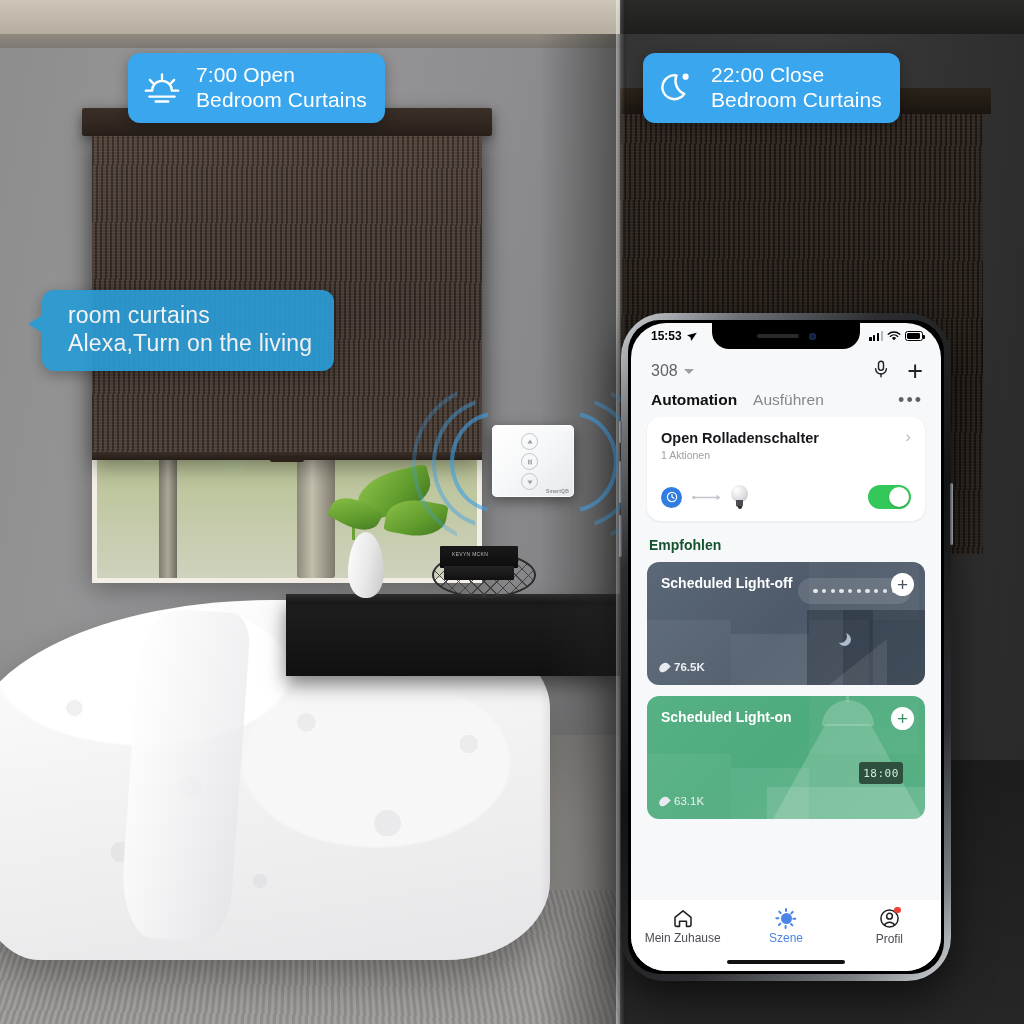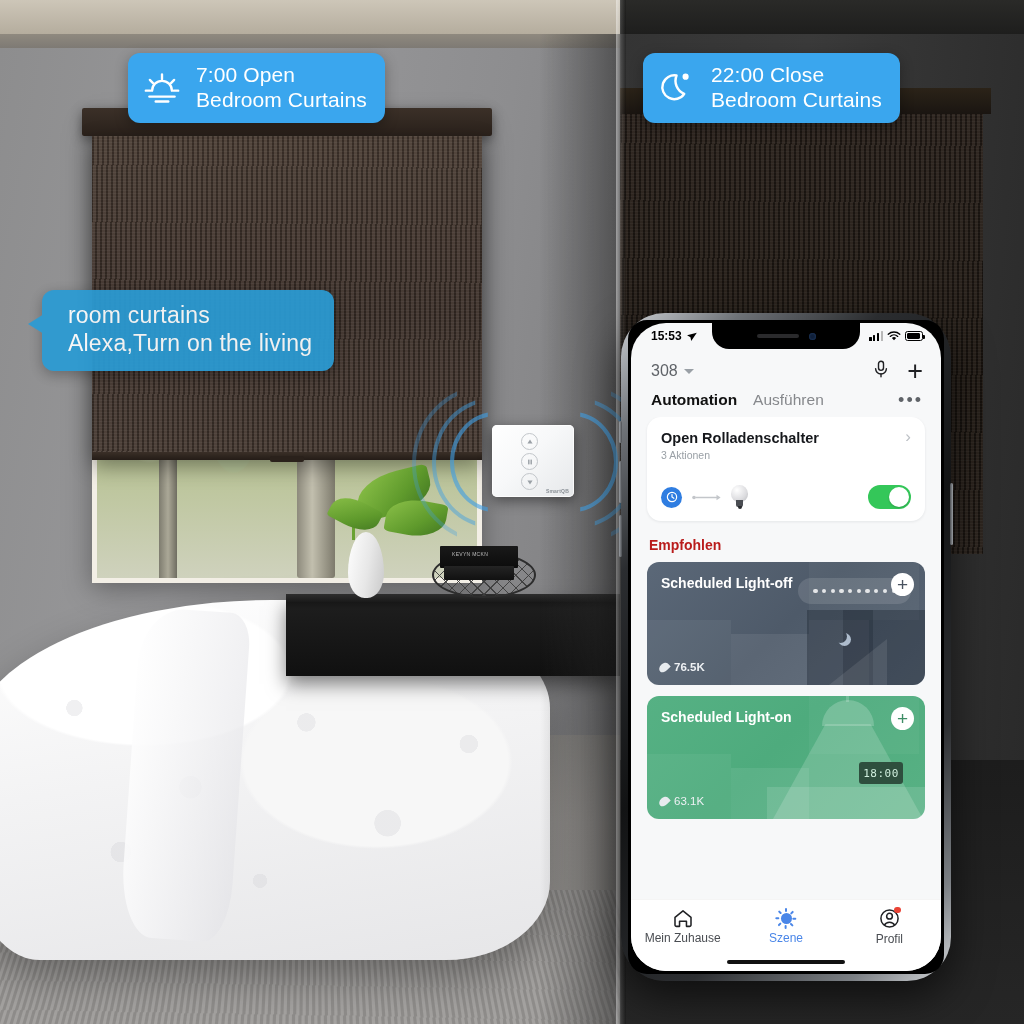--- a/index.html
+++ b/index.html
@@ -230,21 +230,21 @@
     position: absolute; left: 621px; top: 313px; width: 330px; height: 668px; z-index: 40;
   }
   .phone-frame {
     position:absolute; inset:0; border-radius: 44px;
     background: linear-gradient(135deg,#cfd2d6 0%, #6e7277 12%, #2b2d30 26%, #121314 50%, #2c2e31 74%, #7c8085 90%, #d4d7da 100%);
     box-shadow: 0 16px 42px rgba(0,0,0,.6);
     padding: 7px;
   }
   .phone-inner {
     position:absolute; left:7px; top:7px; right:7px; bottom:7px;
-    border-radius: 19px; background:#000; padding: 3px; overflow:hidden;
+    border-radius: 32px; background:#000; padding: 3px; overflow:hidden;
   }
   .screen {
     position:absolute; inset:3px; border-radius: 35px; overflow:hidden;
     background: #f7f8f9; display:flex; flex-direction:column;
   }
   .btn-side { position:absolute; background: linear-gradient(90deg,#9a9ea3,#4a4d51); border-radius: 2px; }
   .btn-mute { left:-2px; top:108px; width:3px; height:22px; }
   .btn-vup  { left:-2px; top:148px; width:3px; height:42px; }
   .btn-vdn  { left:-2px; top:202px; width:3px; height:42px; }
   .btn-pwr  { right:-2px; top:170px; width:3px; height:62px; background: linear-gradient(270deg,#9a9ea3,#4a4d51); }
@@ -313,21 +313,21 @@
     background: radial-gradient(circle at 35% 30%, #ffffff, #dcdcdf 60%, #b9babd);
   }
   .bulb-base { position:absolute; left:5px; top:15px; width:7px; height:7px; background:#4a4d52; border-radius:0 0 2px 2px; }
   .bulb-tip { position:absolute; left:6.5px; top:21px; width:4px; height:3px; background:#2a2c30; border-radius:0 0 2px 2px;}
   .row-spacer { flex:1; }
   .toggle {
     width: 43px; height: 24px; border-radius: 14px; background:#34c759; position:relative;
   }
   .toggle::after { content:""; position:absolute; right:2px; top:2px; width:20px; height:20px; border-radius:50%; background:#fff; box-shadow:0 1px 2px rgba(0,0,0,.2);}
 
-  .section-title { font-size: 14px; font-weight: 700; color:#b91c1c; margin: 16px 0 9px 2px; }
+  .section-title { font-size: 14px; font-weight: 700; color:#14532d; margin: 16px 0 9px 2px; }
 
   .rec-card {
     position:relative; border-radius: 12px; height: 123px; overflow:hidden; margin-bottom: 11px;
   }
   .rec-dark { background: linear-gradient(135deg,#5b6878 0%, #4e5a69 50%, #596574 100%); text-align: center; }
   .rec-green { background: linear-gradient(135deg,#56b184 0%, #4eab7d 45%, #58b184 100%); }
   .tile { position:absolute; background: rgba(255,255,255,.05); }
   .t1 { left:0; top:58px; width:84px; height:65px; }
   .t2 { left:84px; top:72px; width:78px; height:51px; background: rgba(255,255,255,.08); }
   .t3 { left:162px; top:0; width:110px; height:58px; background: rgba(255,255,255,.04); }
@@ -570,21 +570,21 @@
             <span class="tabs-spacer"></span>
             <span class="ic-dots">•••</span>
           </div>
 
           <div class="scroll">
 
             <div class="auto-card">
               <div class="auto-head">
                 <div>
                   <div class="auto-title">Open Rolladenschalter</div>
-                  <div class="auto-sub">3 Aktionen</div>
+                  <div class="auto-sub">1 Aktionen</div>
                 </div>
                 <span class="chev">›</span>
               </div>
               <div class="auto-row">
                 <span class="clock-ic">
                   <svg width="12" height="12" viewBox="0 0 14 14" fill="none" stroke="#fff" stroke-width="1.4" stroke-linecap="round">
                     <circle cx="7" cy="7" r="5.4"></circle>
                     <path d="M7 4.2V7l2.2 1.5"></path>
                   </svg>
                 </span>

